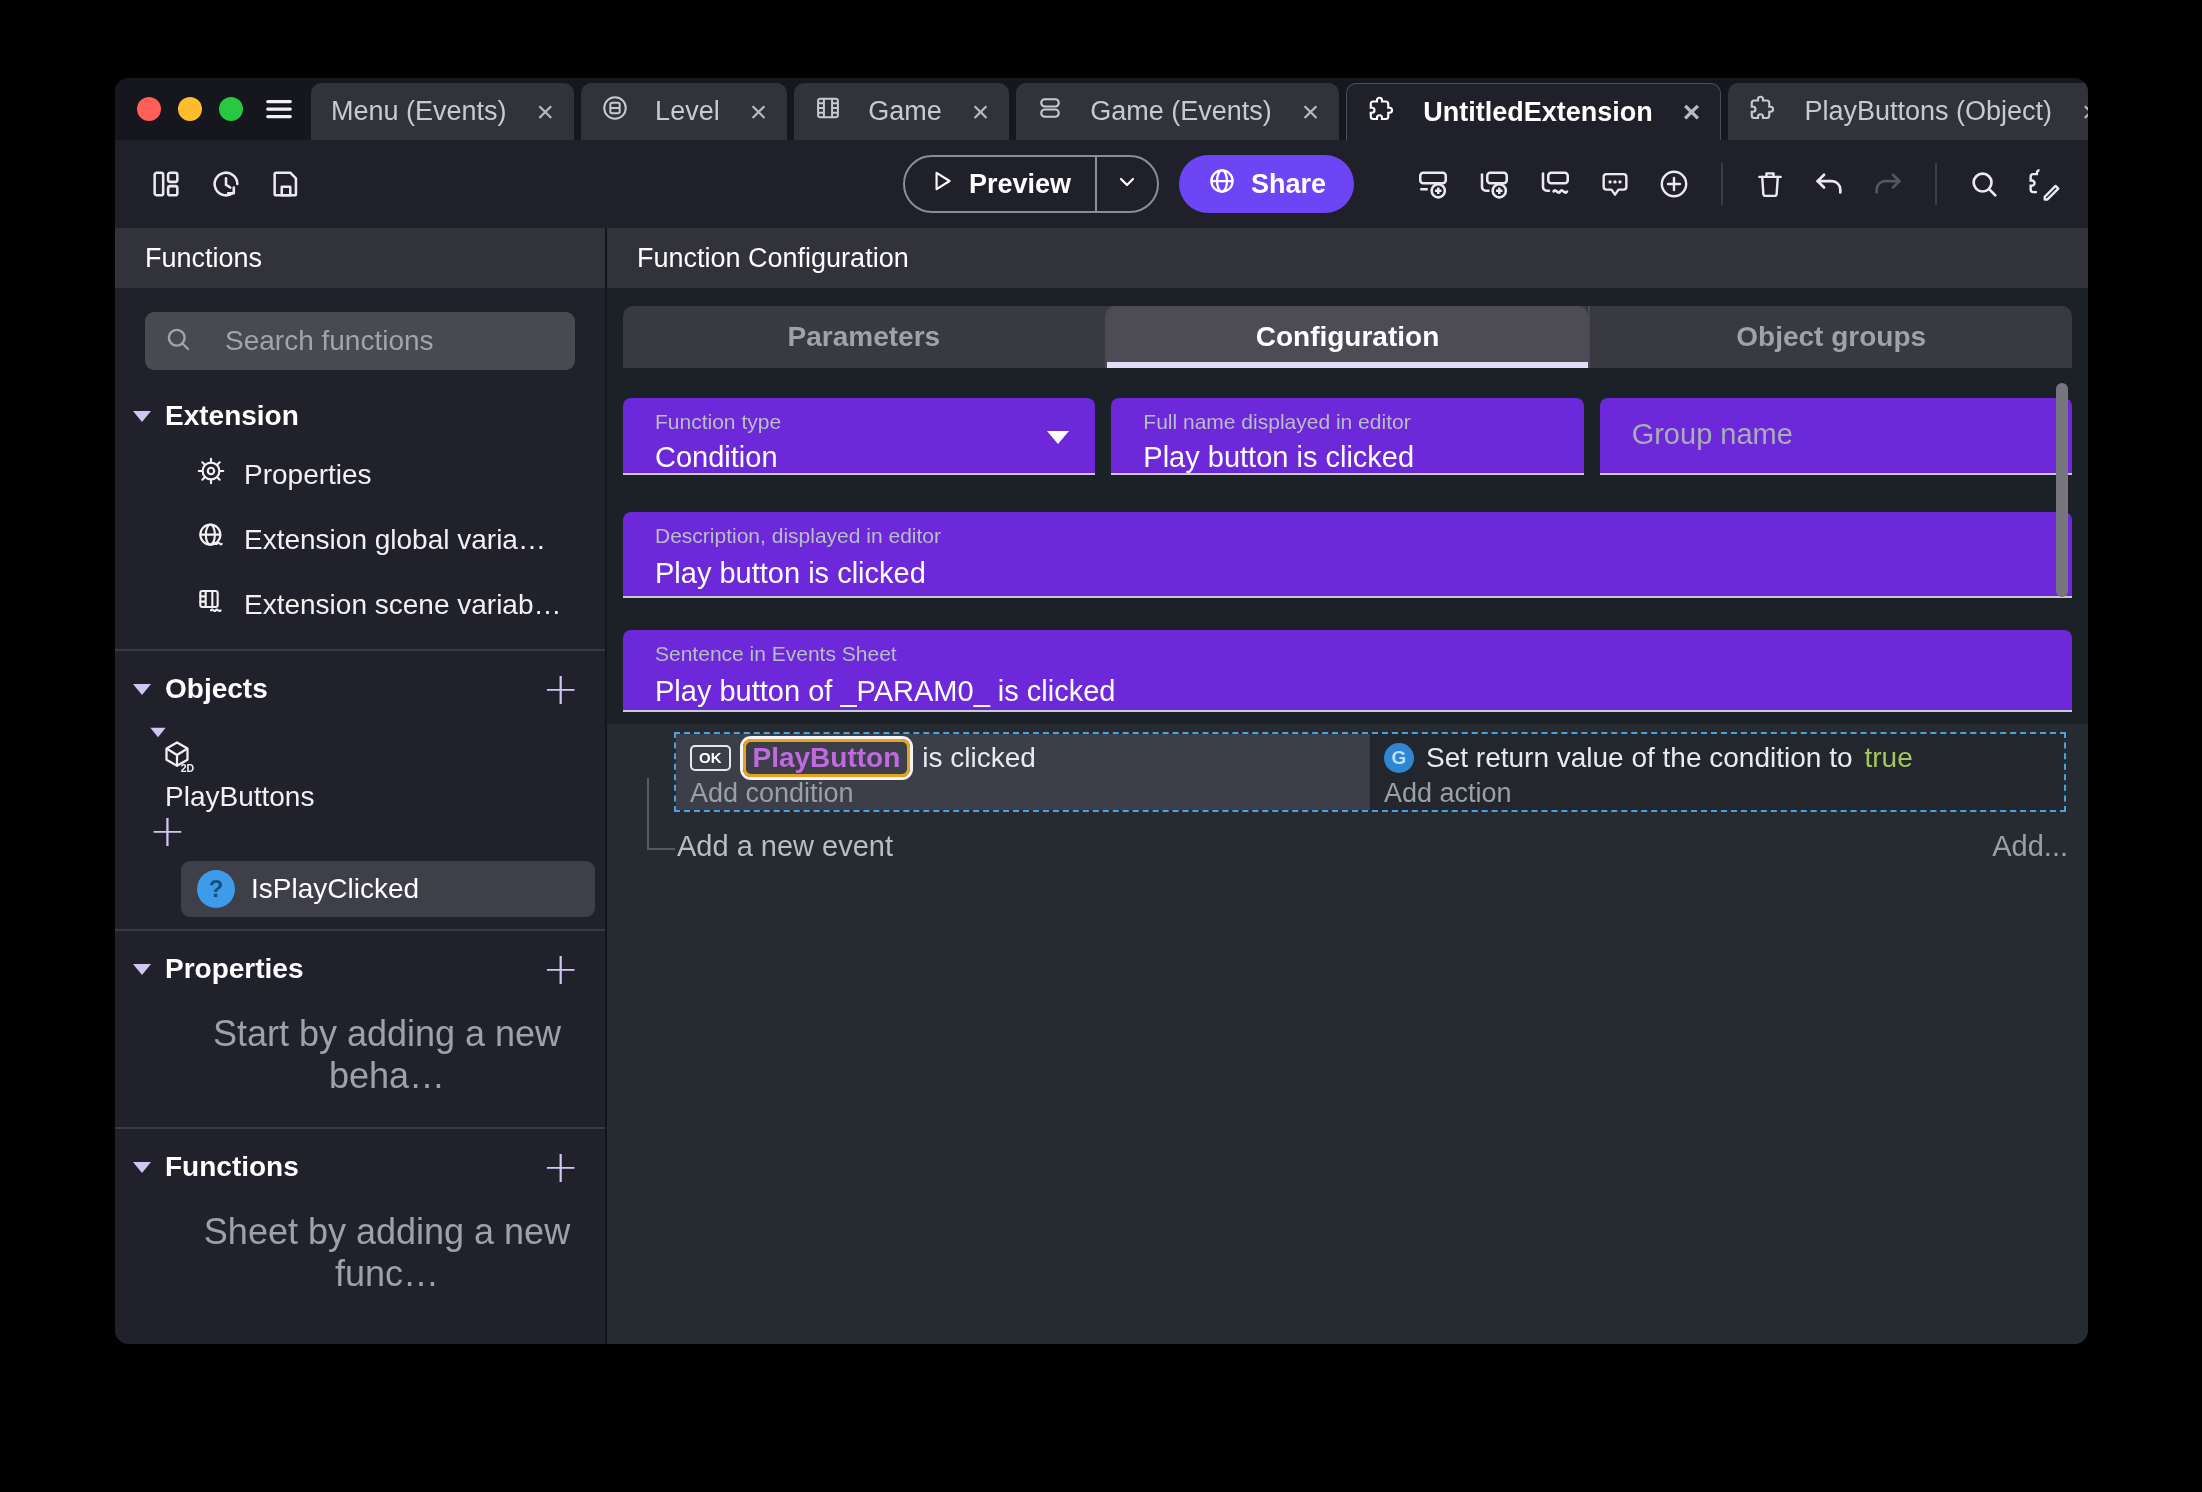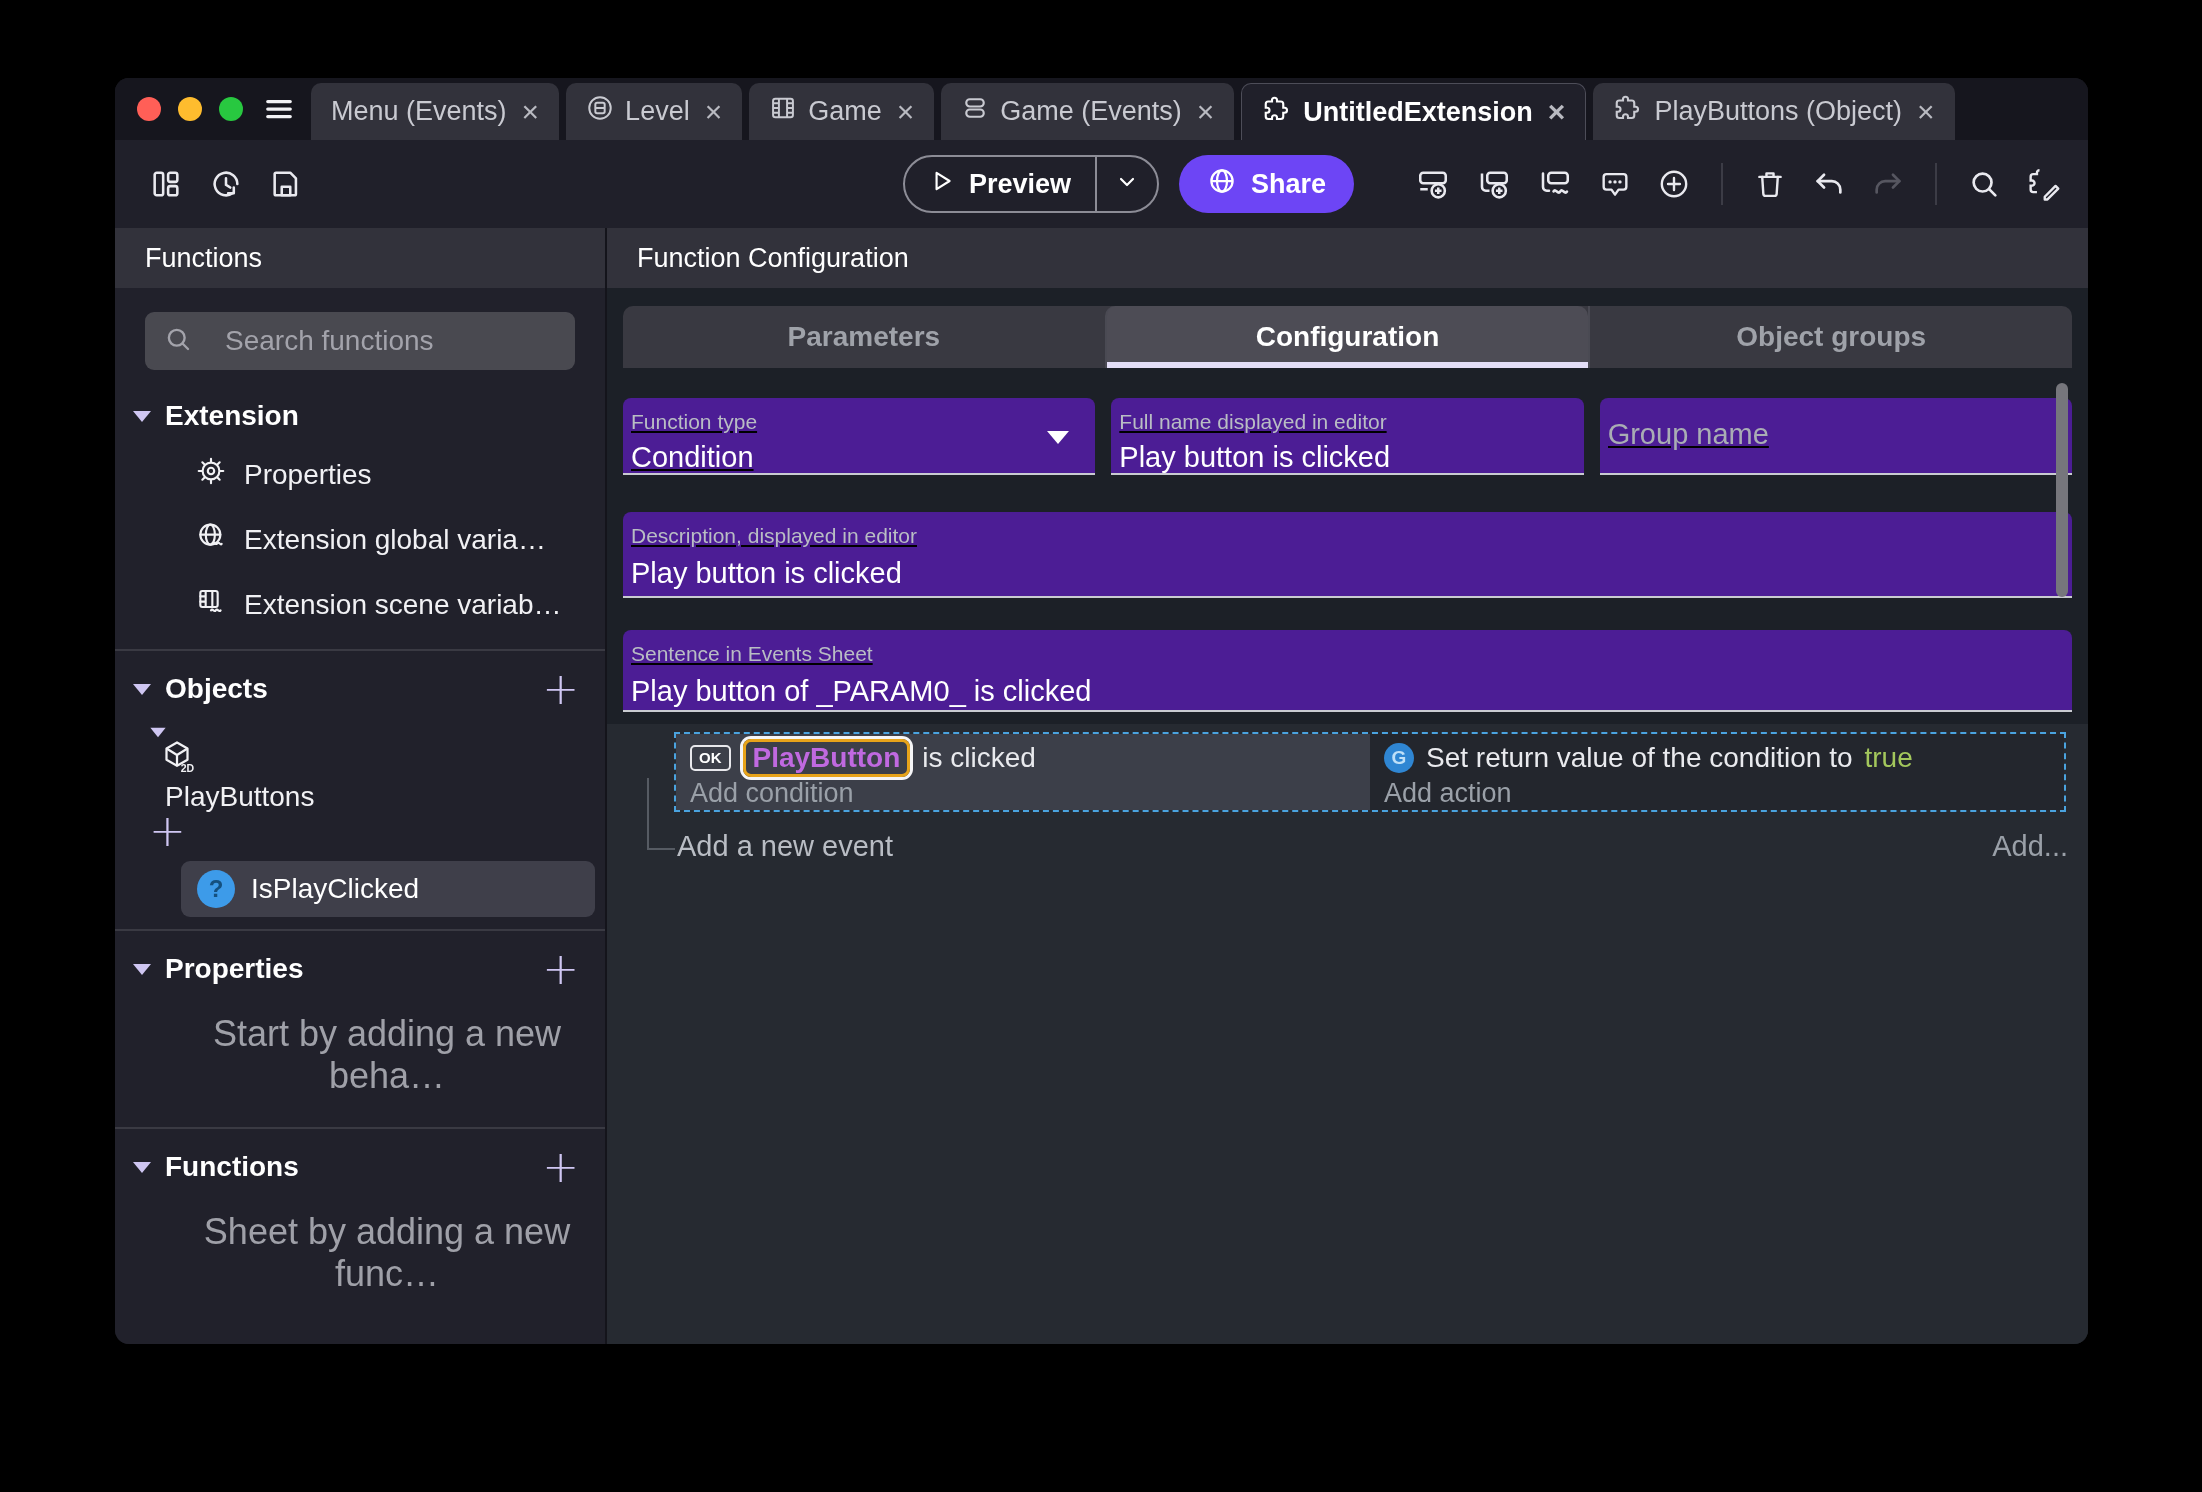--- a/index.html
+++ b/index.html
@@ -5,21 +5,21 @@
   * { margin:0; padding:0; box-sizing:border-box; }
   html,body { width:2202px; height:1492px; background:#000; font-family:"Liberation Sans", sans-serif; overflow:hidden; }
   .window { position:absolute; left:115px; top:78px; width:1973px; height:1266px; background:#1d1d26; border-radius:14px; overflow:hidden; display:flex; flex-direction:column; }
 
   
   .tabbar { height:62px; background:#16161e; display:flex; align-items:flex-end; padding-left:22px; flex:none; }
   .traffic { display:flex; align-items:center; gap:17px; height:62px; padding-right:18px; }
   .light { width:24px; height:24px; border-radius:50%; }
   .hamburger { color:#f2f2f5; align-self:center; margin-right:14px; }
   .tabs { display:flex; gap:7px; align-items:flex-end; flex:1; overflow:hidden; }
-  .tab { height:57px; background:#32323b; border-radius:10px 10px 0 0; display:flex; align-items:center; gap:11px; padding:16px 20px; color:#c9cad1; font-size:27px; white-space:nowrap; cursor:default; }
+  .tab { height:57px; background:#32323b; border-radius:10px 10px 0 0; display:flex; align-items:center; gap:26px; padding:16px 20px; color:#c9cad1; font-size:27px; white-space:nowrap; cursor:default; }
   .tab.active { background:#20202a; border:1px solid #4d4d58; border-bottom:none; color:#fff; font-weight:bold; }
   .tab .close { font-size:30px; color:#b9bac1; line-height:1; padding-left:4px; }
   .tabicon { color:inherit; }
 
   
   .toolbar { height:88px; background:#20202a; display:flex; align-items:center; padding:0 26px 0 34px; flex:none; }
   .tgroup { display:flex; align-items:center; gap:26px; color:#e9e9ef; }
   .tbtn { display:flex; align-items:center; justify-content:center; }
   .preview-btn { margin-left:600px; height:58px; border:2px solid #8c8c96; border-radius:29px; display:flex; align-items:stretch; color:#fff; }
   .pv-main { display:flex; align-items:center; gap:14px; padding:8px 24px; font-weight:bold; font-size:27px; }
@@ -51,21 +51,21 @@
   .hint { padding:16px 26px 18px 80px; color:#9fa0a8; font-size:36px;text-align:center; }
 
   .main { flex:1; display:flex; flex-direction:column; background:#1c2027; position:relative; min-width:0; }
   .main-body { flex:1; display:flex; flex-direction:column; padding:18px 16px 0; min-height:0; }
   .cfg-tabs { display:flex; background:#393941; border-radius:10px 10px 0 0; height:62px; flex:none; }
   .cfg-tab { flex:1; display:flex; align-items:center; justify-content:center; color:#9fa2a9; font-weight:bold; font-size:28px; position:relative; }
   .cfg-tab + .cfg-tab { border-left:2px solid #4a4a53; }
   .cfg-tab.active { background:#4d4c55; border-radius:10px 10px 0 0; color:#fff; }
   .cfg-tab.active::after { content:""; position:absolute; left:0; right:0; bottom:0; height:6px; background:#e3def7; }
   .field-row { display:flex; gap:16px; margin-top:30px; flex:none; }
-  .field { background:#4c1d95; border-radius:8px 8px 0 0; border-bottom:2px solid #c9cbd1; padding:12px 8px 14px; position:relative;text-decoration:underline; }
+  .field { background:#6d28d9; border-radius:8px 8px 0 0; border-bottom:2px solid #c9cbd1; padding:12px 32px 14px; position:relative; }
   .field-row .field { flex:1; height:77px; }
   .f-label { font-size:21px; color:#b9bdc4; }
   .f-value { font-size:29px; color:#fff; margin-top:7px; }
   .field input { width:100%; background:transparent; border:none; outline:none; color:#fff; font-size:29px; font-family:inherit; }
   .field input::placeholder { color:#a9adb4; }
   .center-input { display:flex; align-items:center; }
   .dd-arrow { position:absolute; right:26px; top:50%; margin-top:-5px; width:0; height:0; border-left:11px solid transparent; border-right:11px solid transparent; border-top:13px solid #fff; }
   .field.wide { margin-top:37px; height:86px; flex:none; }
   .field.wide2 { margin-top:32px; height:82px; flex:none; }
 

